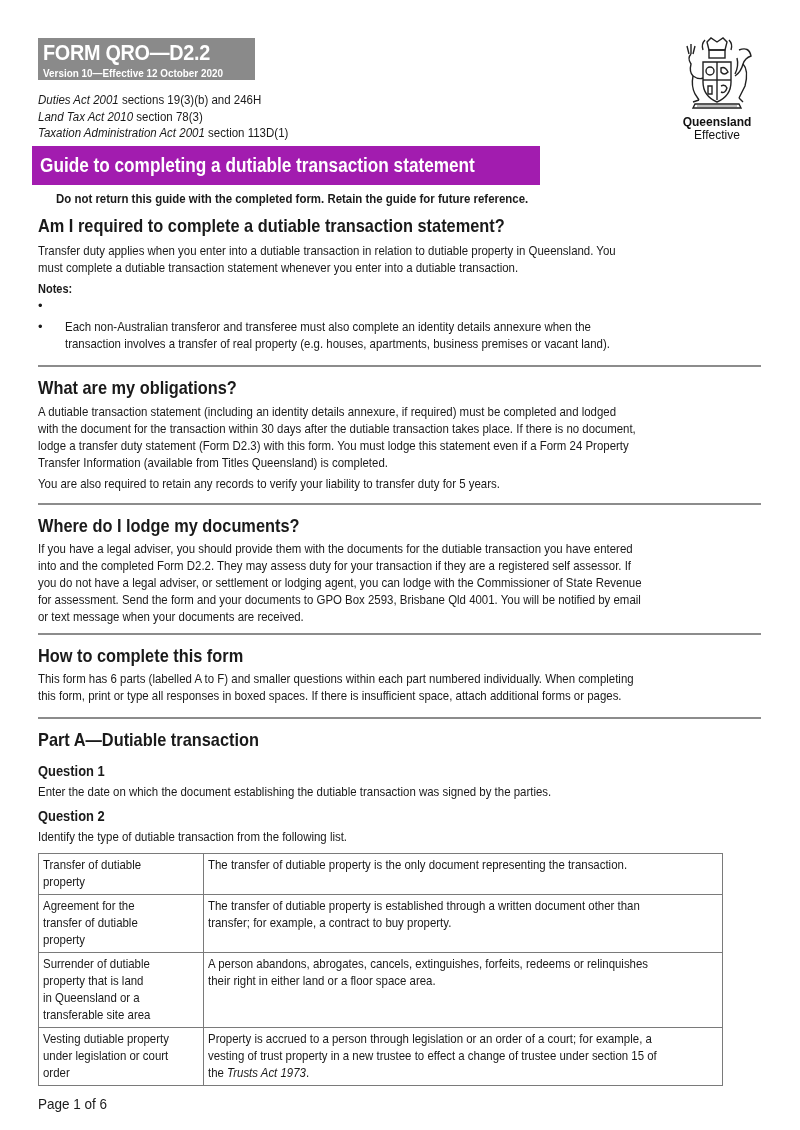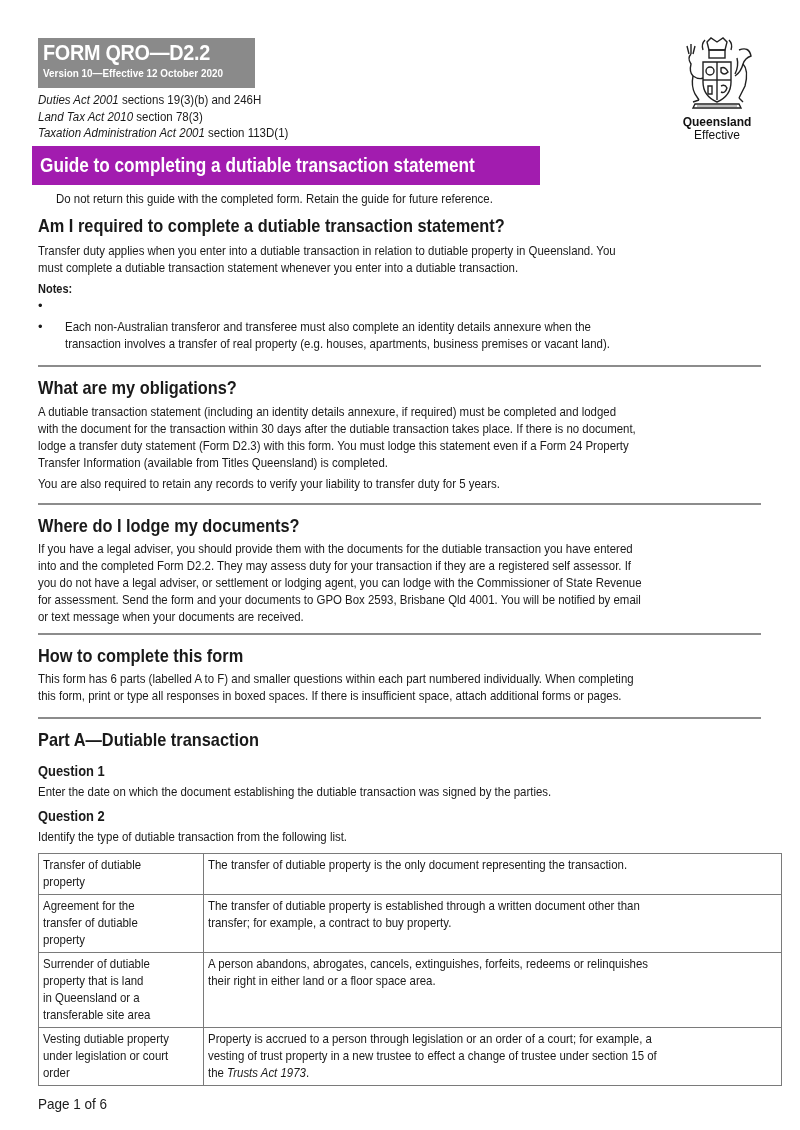--- a/index.html
+++ b/index.html
@@ -2,21 +2,21 @@
 <html><head>
   <meta charset="utf-8">
   <style>
     html, body { margin: 0; padding: 0; background: #ffffff; }
     body {
       width: 800px; height: 1130px; position: relative; overflow: hidden;
       font-family: "Liberation Sans", "DejaVu Sans", sans-serif;
       color: #1a1a1a;
     }
     .form-box {
-      position: absolute; left: 38px; top: 38px; width: 217px; height: 50px;
+      position: absolute; left: 38px; top: 38px; width: 217px; height: 42px;
       background: #8a8a8a; color: #fff; box-sizing: border-box; padding: 2px 5px 0 5px;
     }
     .form-box .form-code {
       font-family: "Liberation Sans", sans-serif; font-weight: bold; font-size: 22px;
       line-height: 26px; letter-spacing: -0.3px; transform: scaleX(0.9); transform-origin: left;
       white-space: nowrap;
     }
     .form-box .form-version {
       font-weight: bold; font-size: 11px; line-height: 14px; white-space: nowrap;
       transform: scaleX(0.9); transform-origin: left;
@@ -37,35 +37,35 @@
       position: absolute; left: 32px; top: 146px; width: 508px; height: 39px;
       background: #a21caf; color: #fff; box-sizing: border-box; padding: 6px 0 0 8px;
     }
     .guide-bar span {
       display: inline-block; font-weight: bold; font-size: 20px; line-height: 26px; white-space: nowrap;
       transform: scaleX(0.86); transform-origin: left;
     }
 
     .sq { display: inline-block; white-space: nowrap; transform-origin: left; }
     .abs { position: absolute; left: 38px; }
-    .retain { top: 190px; font-weight: normal; font-size: 13px; line-height: 17px; padding-left: 18px; }
+    .retain { top: 190px; font-weight: bold; font-size: 13px; line-height: 17px; padding-left: 18px; }
     .h2 { font-weight: bold; font-size: 19px; line-height: 24px; color: #1a1a1a; }
     .body { font-size: 13px; line-height: 17px; }
     .body .ln { display: block; white-space: nowrap; transform: scaleX(0.88); transform-origin: left; }
     .hr { position: absolute; left: 38px; width: 723px; height: 2px; background: #8c8c8c; }
 
     .notes-title { font-weight: bold; font-size: 12.5px; line-height: 16px; }
     .bullet { position: absolute; left: 38px; font-size: 13px; line-height: 17px; }
     .bullet .dot { position: absolute; left: 0; top: 0; }
     .bullet .txt { position: absolute; left: 27px; top: 0; }
 
     .q-title { font-weight: bold; font-size: 15px; line-height: 19px; }
 
     table.types {
-      position: absolute; left: 38px; top: 853px; width: 744px; border-collapse: collapse;
+      position: absolute; left: 38px; top: 853px; width: 685px; border-collapse: collapse;
       font-size: 13px; line-height: 17px;
     }
     table.types td {
       border: 1.5px solid #7a7a7a; vertical-align: top; padding: 2px 4px 4px 4px;
     }
     table.types td.c1 { width: 156px; }
     table.types td .ln { display: block; white-space: nowrap; transform: scaleX(0.88); transform-origin: left; }
 
     .footer { position: absolute; left: 38px; top: 1095px; font-size: 15px; }
   </style>

